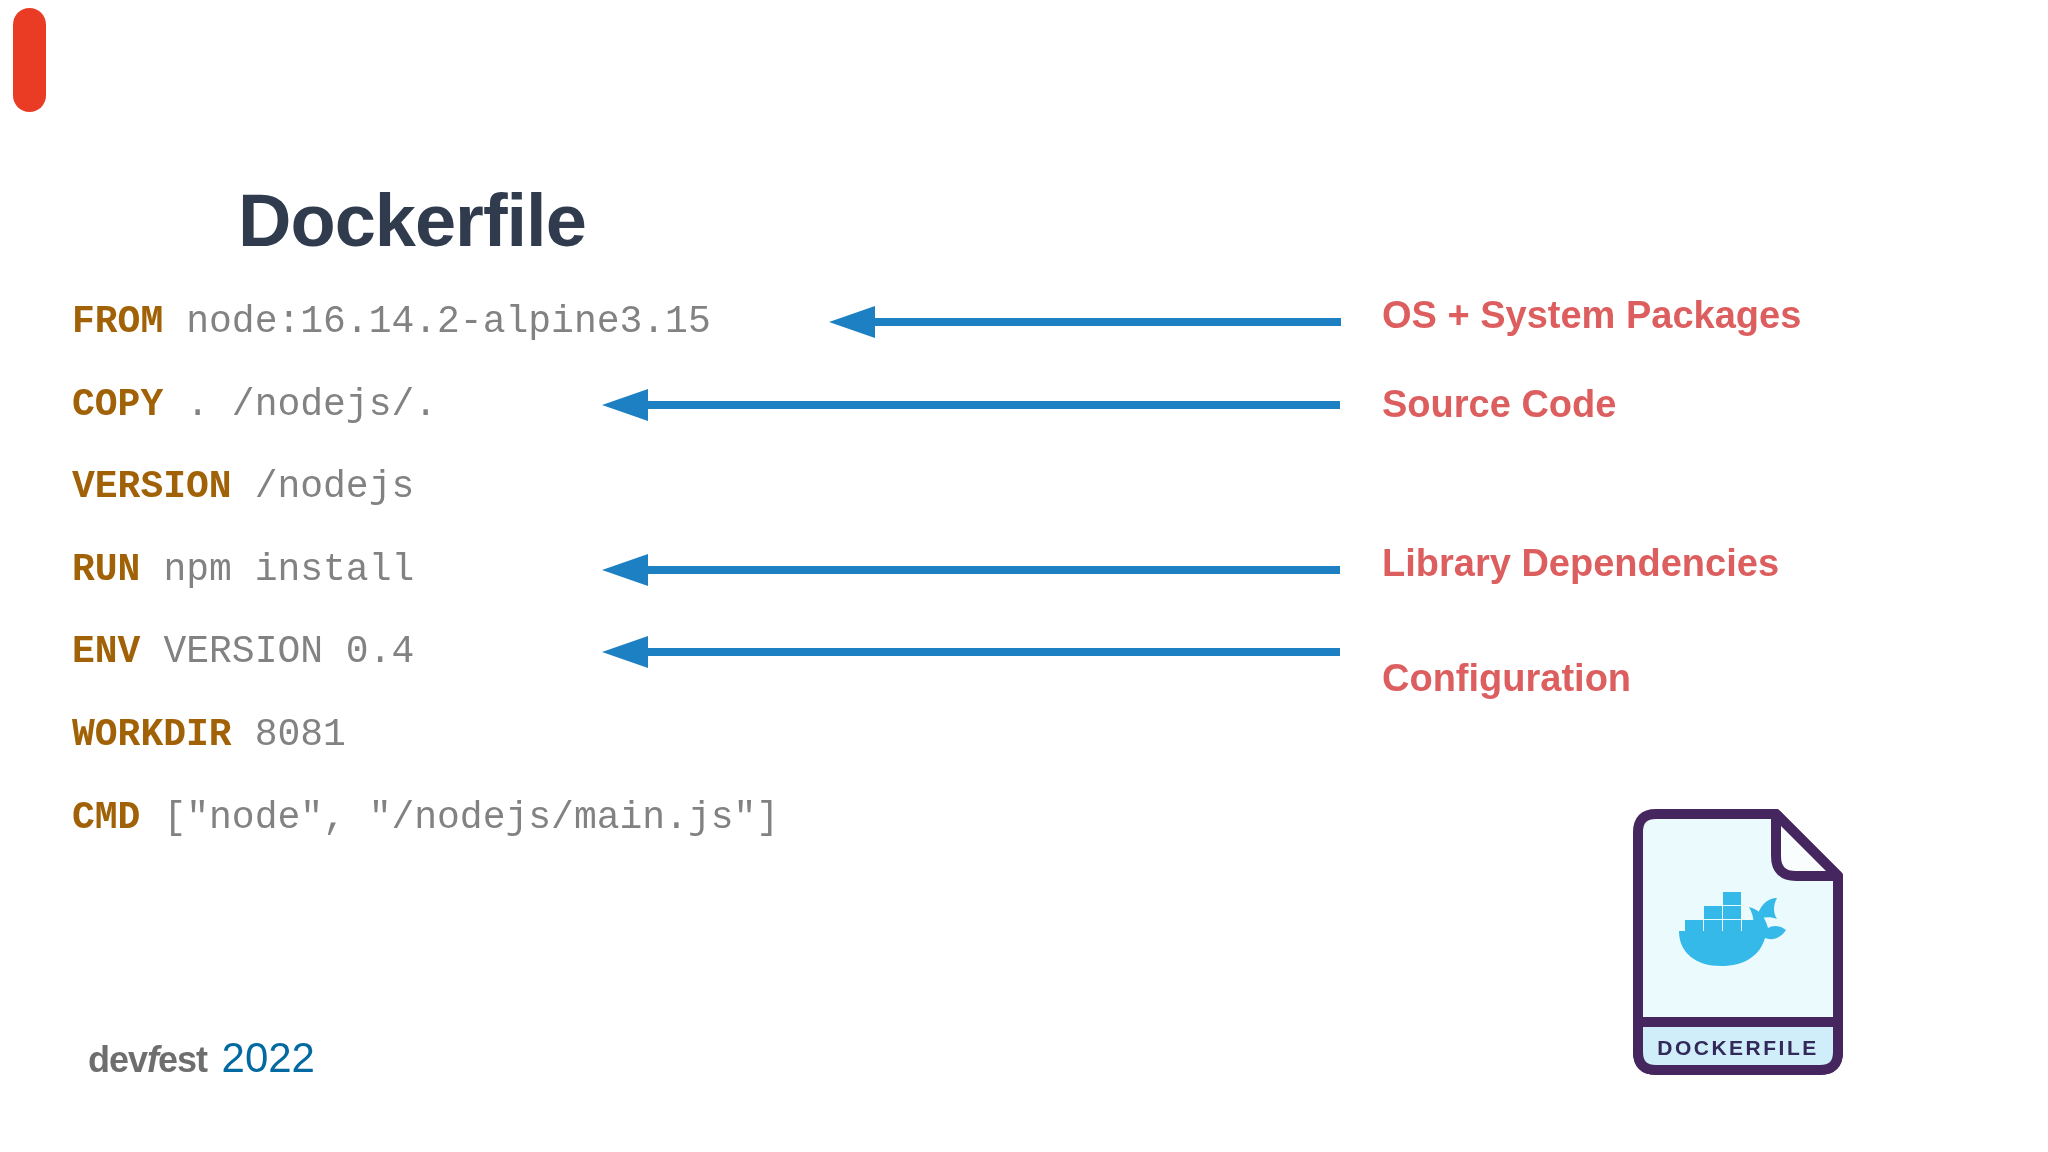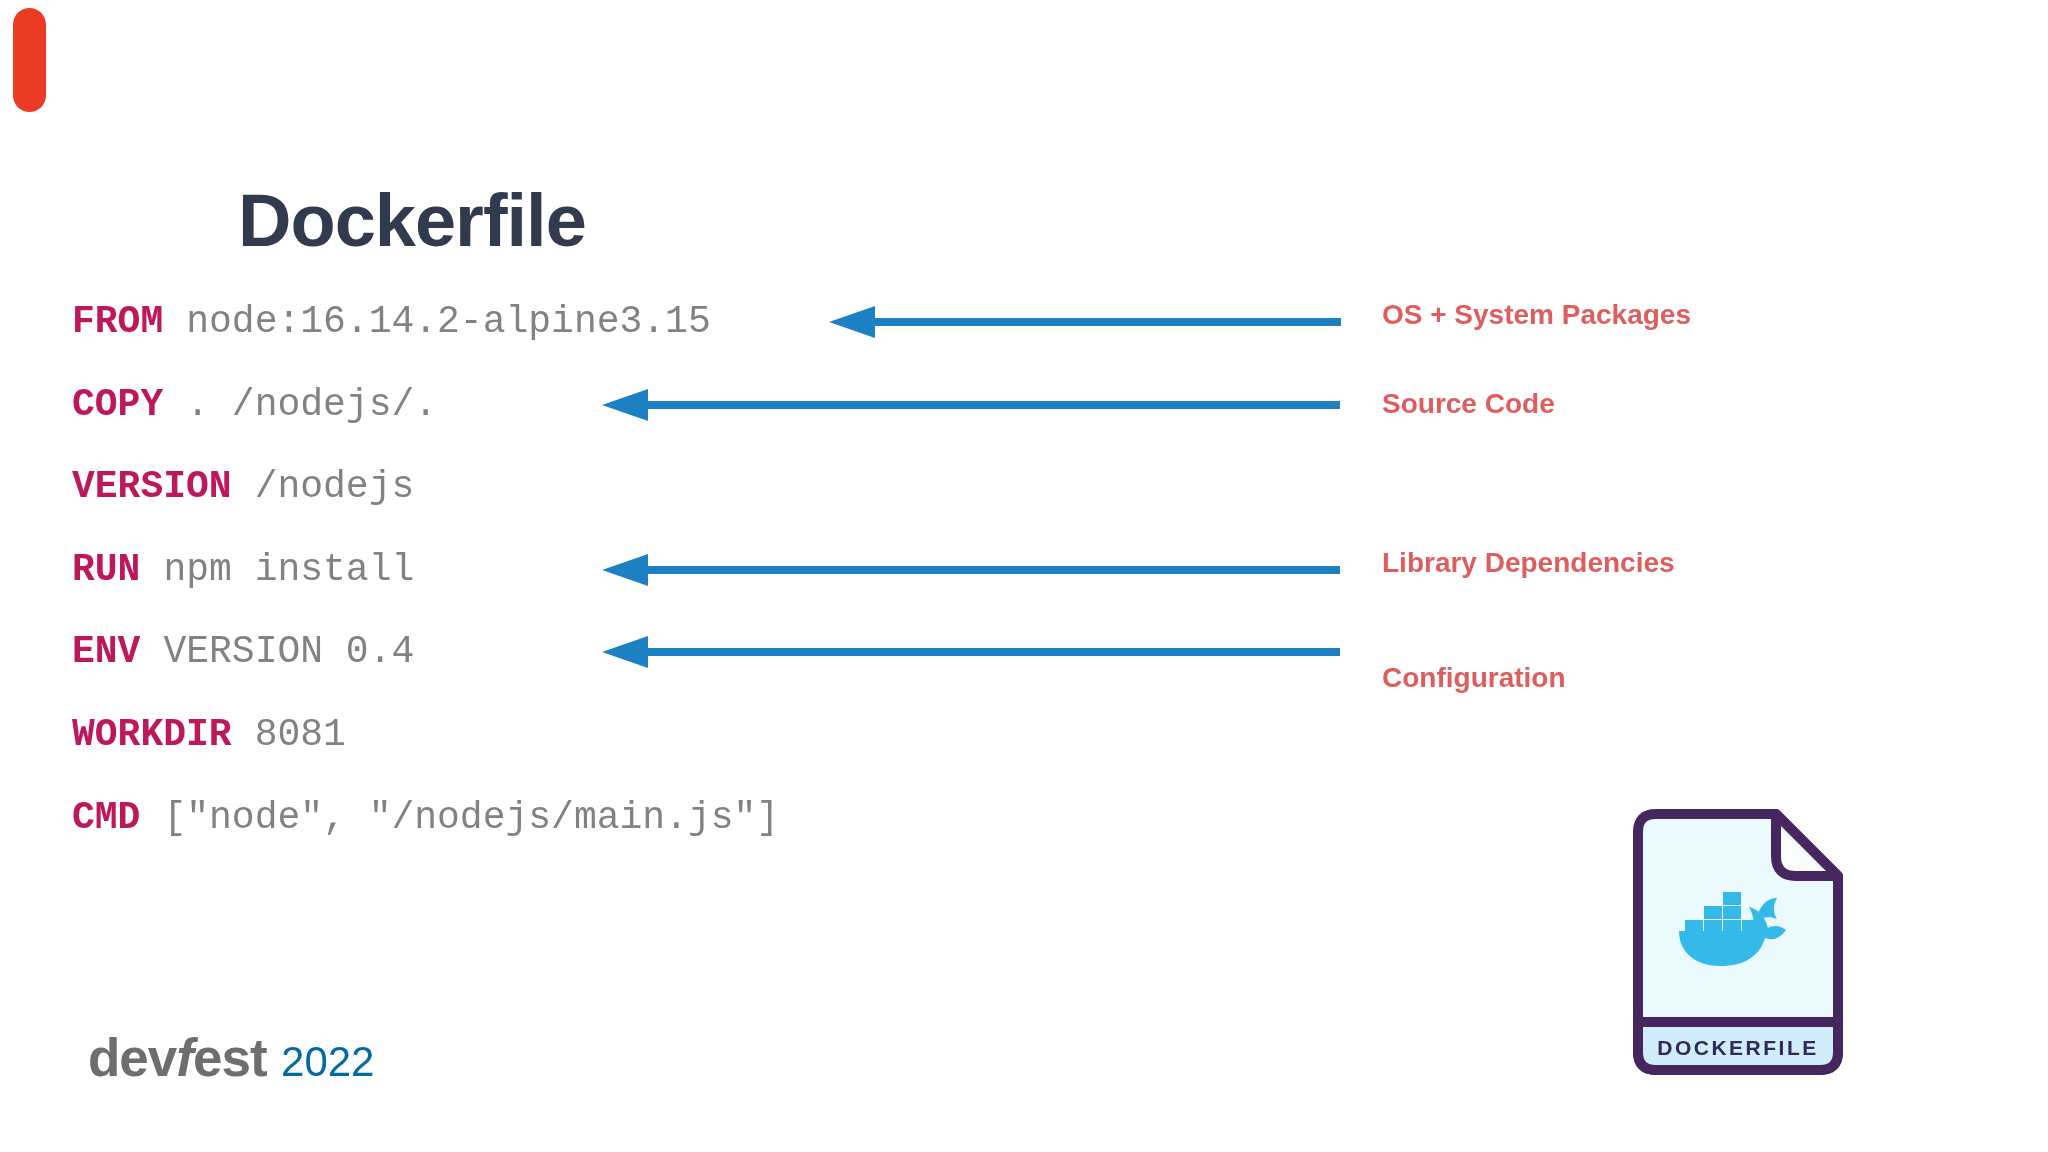--- a/index.html
+++ b/index.html
@@ -11,44 +11,44 @@
   .accent-pill{left:13px;top:8px;width:33px;height:104px;border-radius:17px;
                background:#ea3b24;}
 
   
   .title{left:238px;top:128px;font-size:74px;font-weight:700;color:#303c4e;
          letter-spacing:-1px;white-space:nowrap;}
 
   
   .code-line{left:72px;height:50px;line-height:50px;white-space:pre;
              font-family:"Liberation Mono",monospace;font-size:38px;color:#828282;}
-  .code-line b{font-weight:700;color:#be185d;}
+  .code-line b{font-weight:700;color:#a16207;}
   .cv{margin-left:23px;}
   .l0{top:297px}.l1{top:380px}.l2{top:462px}.l3{top:545px}
   .l4{top:627px}.l5{top:710px}.l6{top:793px}
 
   
   .arrow{height:32px;}
   .arrow .shaft{position:absolute;left:34px;right:0;top:12px;height:8px;background:#1d80c3;}
   .arrow .head{position:absolute;left:0;top:0;width:0;height:0;
                border-top:16px solid transparent;border-bottom:16px solid transparent;
                border-right:46px solid #1d80c3;}
   .a0{top:306px;left:829px;width:512px;}
   .a1{top:389px;left:602px;width:738px;}
   .a2{top:554px;left:602px;width:738px;}
   .a3{top:636px;left:602px;width:738px;}
 
   
-  .note{left:1382px;height:52px;line-height:52px;font-size:28px;font-weight:700;
+  .note{left:1382px;height:52px;line-height:52px;font-size:38px;font-weight:700;
         color:#dd5e5e;white-space:nowrap;}
   .n0{top:289px}.n1{top:378px}.n2{top:537px}.n3{top:652px}
 
   
   .footer-logo{left:88px;top:1030px;height:56px;line-height:56px;white-space:nowrap;color:#6e6e6e;}
-  .footer-logo .brand{font-size:53px;font-weight:700;letter-spacing:-1px;}
+  .footer-logo .brand{font-size:36px;font-weight:700;letter-spacing:-1px;}
   .footer-logo .brand-f{font-style:italic;}
   .footer-logo .year{font-size:42px;font-weight:400;color:#0369a1;margin-left:10px;}
 
   
   .file-icon{left:1628px;top:806px;width:220px;height:272px;}
   .file-icon svg{display:block;width:220px;height:272px;}
   .band-label{font-family:"Liberation Sans",sans-serif;font-size:21px;font-weight:700;
               letter-spacing:2.5px;fill:#32295a;}
 </style>
 </head>

